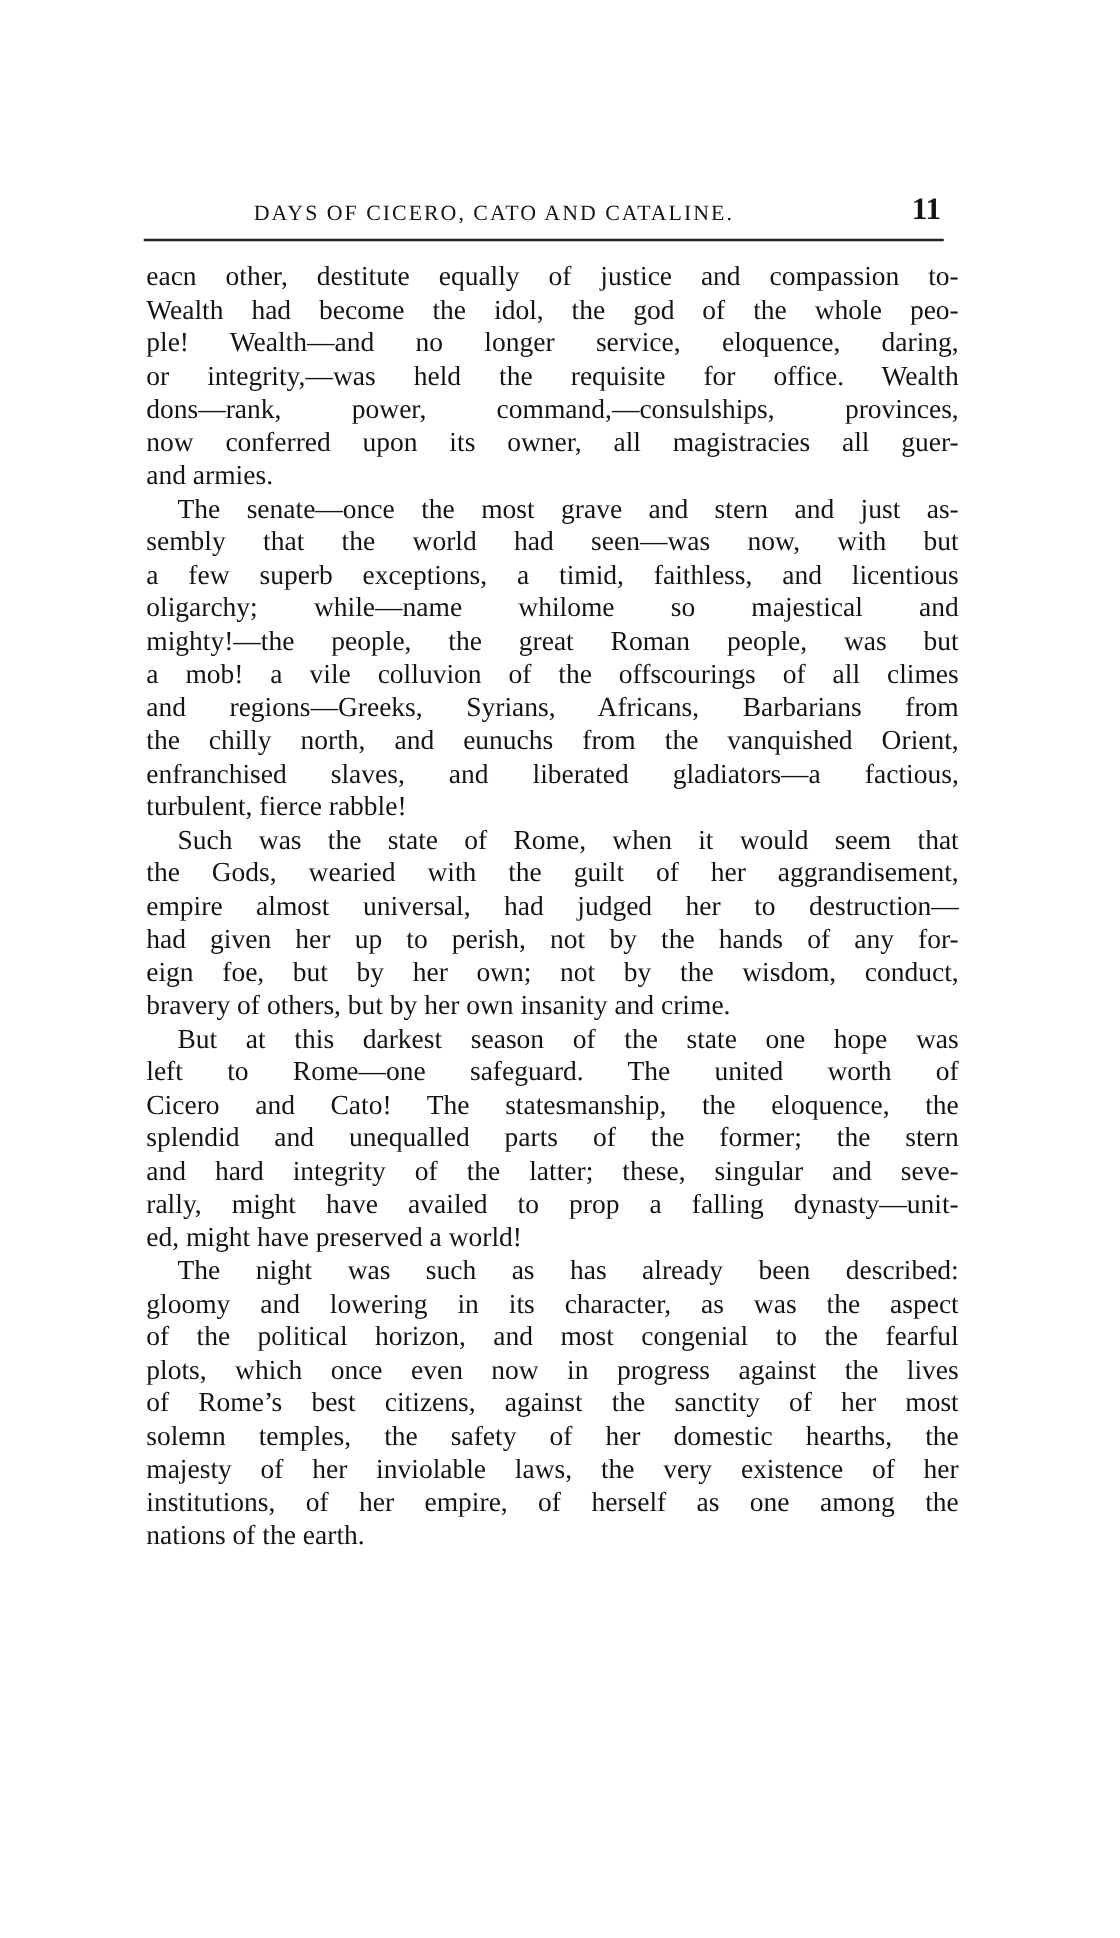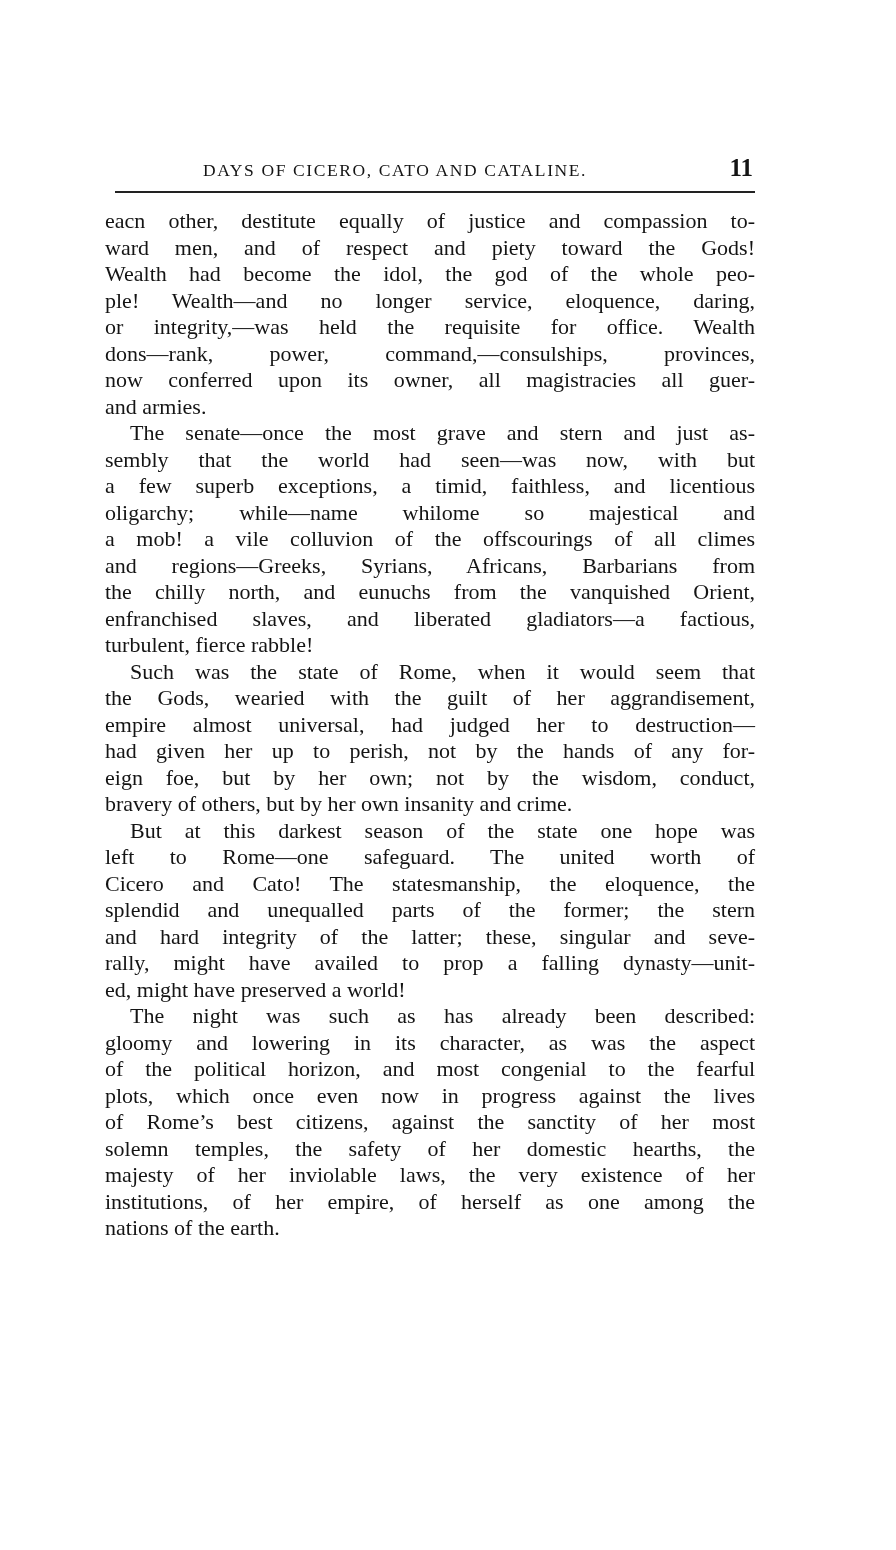--- a/index.html
+++ b/index.html
@@ -46,21 +46,21 @@
       position: absolute;
       left: 10px;
       right: 0px;
       top: 41px;
       height: 2px;
       background: #222;
     }
     .body-text {
       position: absolute;
       top: 58px;
-      left: 0;
+      left: 12px;
       width: 650px;
     }
     .line {
       font-size: 22px;
       line-height: 26.5px;
       height: 26.5px;
       white-space: nowrap;
       text-align: justify;
       text-align-last: justify;
       display: block;
@@ -79,34 +79,34 @@
   <div class="running-head">
     <span class="running-title">DAYS OF CICERO, CATO AND CATALINE.</span>
     <span class="page-number">11</span>
     <div class="rule"></div>
   </div>
 
   <div class="body-text">
 
     <div class="paragraph">
       <span class="line">eacn other, destitute equally of justice and compassion to-</span>
-      <span class="line">ward men, and of respect and piety toward the Gods!</span>
       <span class="line">Wealth had become the idol, the god of the whole peo-</span>
       <span class="line">ple!  Wealth—and no longer service, eloquence, daring,</span>
       <span class="line">or integrity,—was held the requisite for office.  Wealth</span>
       <span class="line">dons—rank, power, command,—consulships, provinces,</span>
       <span class="line">now conferred upon its owner, all magistracies all guer-</span>
       <span class="line last">and armies.</span>
     </div>
 
     <div class="paragraph">
       <span class="line indent">The senate—once the most grave and stern and just as-</span>
       <span class="line">sembly that the world had seen—was now, with but</span>
       <span class="line">a few superb exceptions, a timid, faithless, and licentious</span>
       <span class="line">oligarchy;  while—name whilome so majestical and</span>
+      <span class="line">mighty!—the people, the great Roman people, was but</span>
       <span class="line">a mob! a vile colluvion of the offscourings of all climes</span>
       <span class="line">and regions—Greeks, Syrians, Africans, Barbarians from</span>
       <span class="line">the chilly north, and eunuchs from the vanquished Orient,</span>
       <span class="line">enfranchised slaves, and liberated gladiators—a factious,</span>
       <span class="line last">turbulent, fierce rabble!</span>
     </div>
 
     <div class="paragraph">
       <span class="line indent">Such was the state of Rome, when it would seem that</span>
       <span class="line">the Gods, wearied with the guilt of her aggrandisement,</span>

